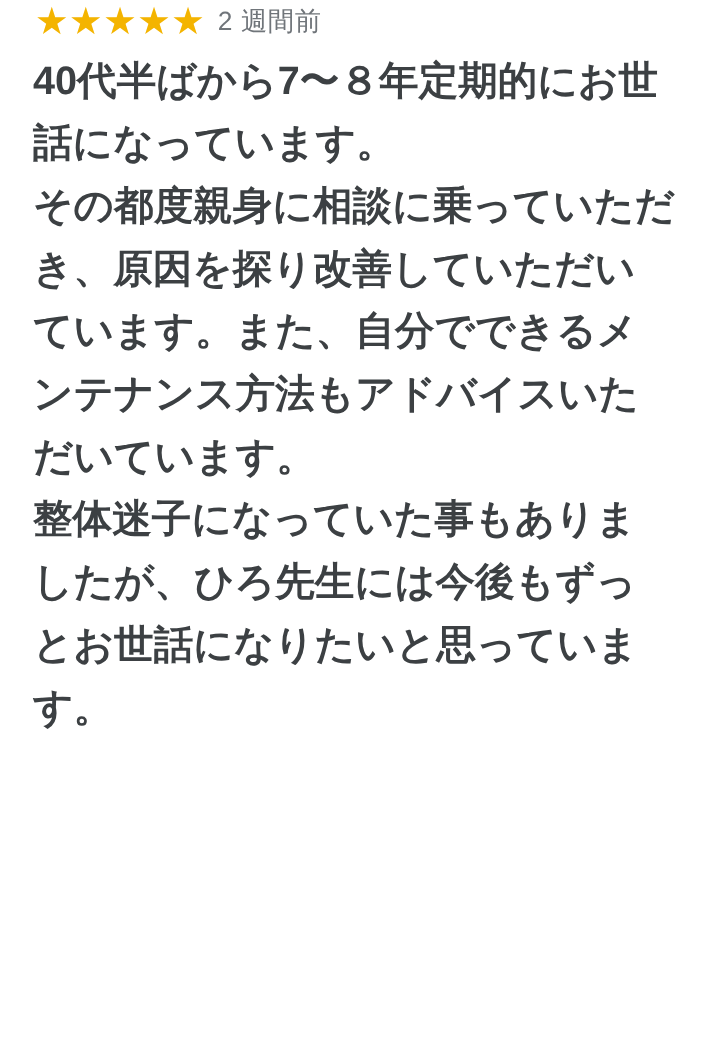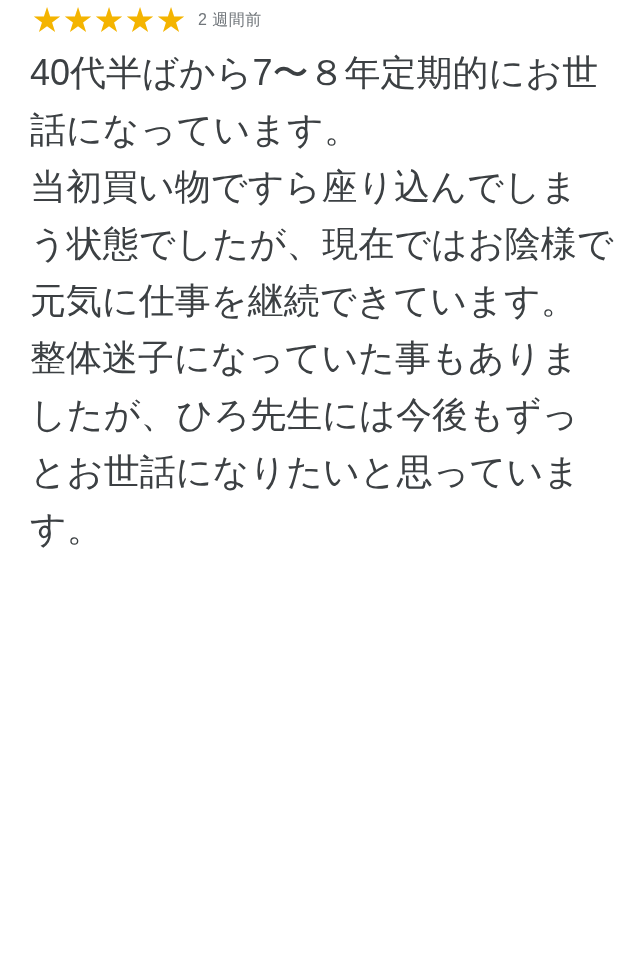--- a/index.html
+++ b/index.html
@@ -28,52 +28,53 @@
     display: flex;
     align-items: center;
     gap: 1px;
   }
   .star {
     font-size: 30px;
     line-height: 30px;
     display: inline-block;
   }
   .timestamp {
-    font-size: 16px;
+    font-size: 24px;
     line-height: 24px;
     margin-left: 12px;
     letter-spacing: 0.5px;
   }
   .review-text {
     width: 584px;
     margin-left: 30px;
     margin-top: 6px;
     font-size: 36px;
     line-height: 57px;
     letter-spacing: 0;
     word-break: normal;
     overflow-wrap: normal;
   }
   .review-text p {
     margin: 0;
     padding: 0;
+    font-weight: bold;
   }
 </style>
 </head>
 <body style="background: rgb(255, 255, 255);">
 
 <div class="review-card">
   <div class="review-header">
     <div class="stars" id="stars">
         <span class="star" style="color: rgb(244, 180, 0);">★</span>
         <span class="star" style="color: rgb(244, 180, 0);">★</span>
         <span class="star" style="color: rgb(244, 180, 0);">★</span>
         <span class="star" style="color: rgb(244, 180, 0);">★</span>
         <span class="star" style="color: rgb(244, 180, 0);">★</span>
       </div>
     <span class="timestamp" style="color: rgb(112, 117, 122);">2 週間前</span>
   </div>
   <div class="review-text" id="review-text" style="color: rgb(60, 64, 67);">
       <p>40代半ばから7〜８年定期的にお世話になっています。</p>
-      <p>当初買い物ですら座り込んでしまう状態でしたが、現在ではお陰様で元気に仕事を継続できています。</p>
+      <p>その都度親身に相談に乗っていただき、原因を探り改善していただいています。また、自分でできるメンテナンス方法もアドバイスいただいています。</p>
       <p>整体迷子になっていた事もありましたが、ひろ先生には今後もずっとお世話になりたいと思っています。</p>
     </div>
 </div>
 
 </body></html>

